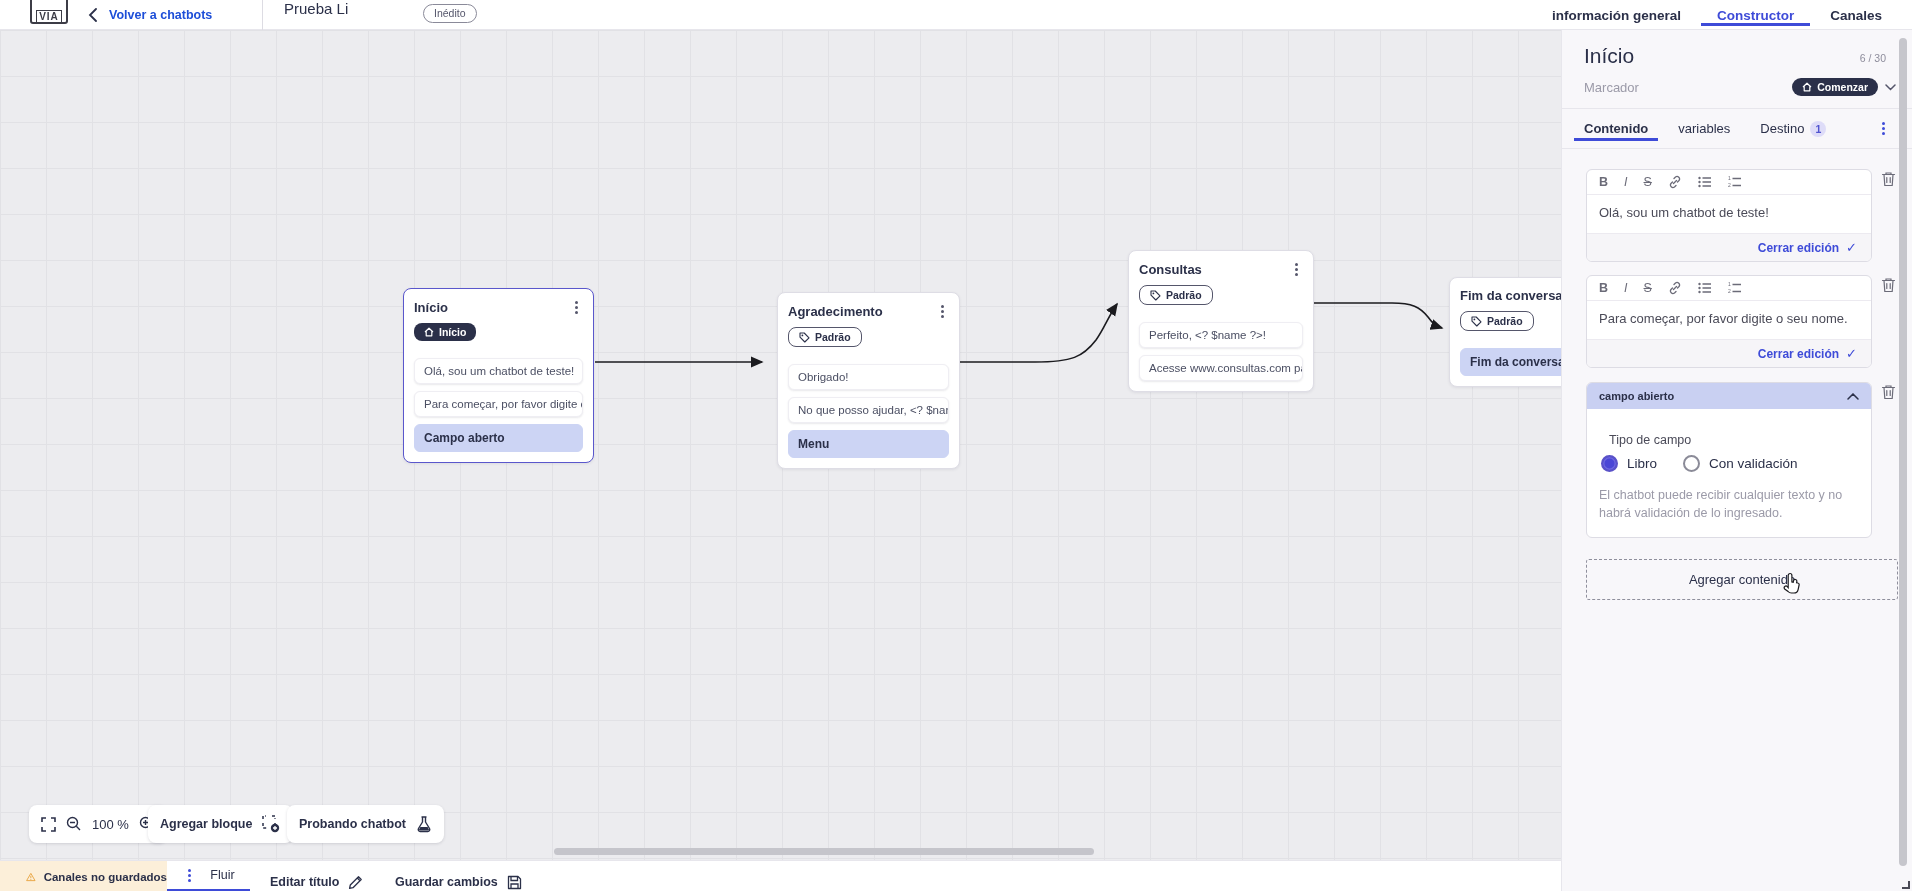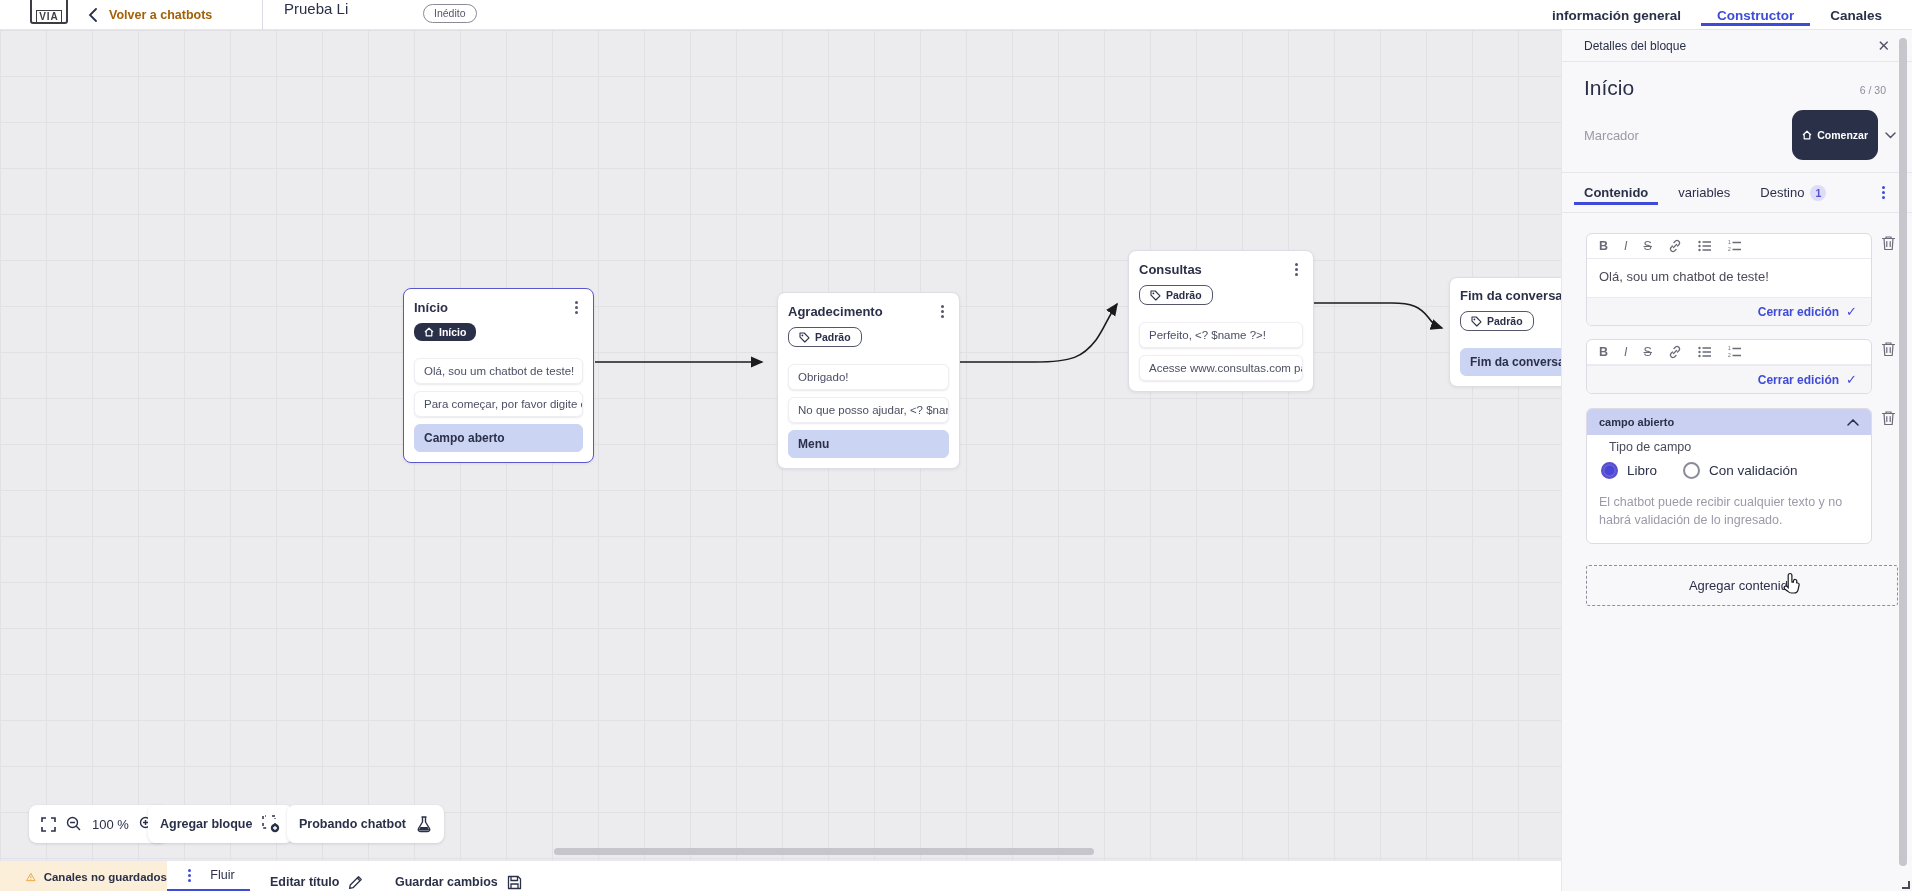--- a/index.html
+++ b/index.html
@@ -3,21 +3,21 @@
 <meta charset="utf-8">
 <style>
   * { margin:0; padding:0; box-sizing:border-box; }
   html,body { width:1912px; height:891px; overflow:hidden; font-family:"Liberation Sans", sans-serif; background:#fff; }
 
   
   .topbar { position:absolute; left:0; top:0; width:1912px; height:30px; background:#fff; border-bottom:1px solid #e7e6ec; z-index:10; }
   .logo-box { position:absolute; left:30px; top:-8px; width:38px; height:32px; border:2px solid #3c3c46; border-radius:3px; display:flex; align-items:flex-end; justify-content:center; background:#fff; overflow:hidden; }
   .logo-box span { font-size:10px; font-weight:700; letter-spacing:1px; color:#3c3c46; border:1.5px solid #3c3c46; border-bottom:none; padding:0 2px; line-height:11px; }
   .back-btn { position:absolute; left:88px; top:0; height:30px; display:flex; align-items:center; gap:12px; cursor:pointer; }
-  .back-btn .lbl { font-size:12.5px; font-weight:700; color:#a16207; }
+  .back-btn .lbl { font-size:12.5px; font-weight:700; color:#1d4ed8; }
   .top-divider { position:absolute; left:262px; top:0; width:1px; height:30px; background:#dddce3; }
   .title-wrap { position:absolute; left:284px; top:0; height:30px; display:flex; align-items:center; gap:16px;flex-direction:column; }
   .chatbot-title { font-size:15px; color:#2b3049; }
   .badge-inedito { position:absolute; left:423px; top:4px; font-size:10.5px; color:#55566b; border:1px solid #8a8a99; border-radius:11px; padding:2px 10px; line-height:13px; }
   .top-tabs { position:absolute; right:30px; top:0; height:30px; display:flex; align-items:center; gap:36px; }
   .top-tab { font-size:13.5px; font-weight:700; color:#2b3049; height:22px; display:flex; align-items:center; cursor:pointer; position:relative; }
   .top-tab.active { color:#3e4bd8; }
   .top-tab.active::after { content:""; position:absolute; left:-16px; right:-16px; bottom:0; height:3px; background:#3e4bd8; }
 
   
@@ -49,21 +49,21 @@
   .panel-head { display:flex; justify-content:space-between; align-items:center; padding:9px 22px 8px 22px; border-bottom:1px solid #e7e6ec; }
   .panel-head .t { font-size:12px; color:#2b3049; }
   .x-icon { font-size:15px; color:#55566b; cursor:pointer; line-height:14px; }
   .name-row { display:flex; justify-content:space-between; align-items:flex-end; padding:14px 26px 2px 22px; }
   .block-name { font-size:21px; color:#2b3049; }
   .counter { font-size:10.5px; color:#8e8d9c; padding-bottom:4px; }
   .marker-row { display:flex; justify-content:space-between; align-items:center; padding:8px 16px 12px 22px; border-bottom:1px solid #e7e6ec; }
   .marker-input { border:none; outline:none; background:transparent; font-size:13px; color:#2b3049; width:150px; font-family:"Liberation Sans",sans-serif; }
   .marker-input::placeholder { color:#9b9aa8; }
   .start-wrap { display:flex; align-items:center; gap:7px; }
-  .btn-comenzar { display:inline-flex; align-items:center; gap:5px; background:#2b3049; color:#fff; border-radius:11px; font-size:10.5px; font-weight:700; padding:19px 10px; cursor:pointer; }
+  .btn-comenzar { display:inline-flex; align-items:center; gap:5px; background:#2b3049; color:#fff; border-radius:11px; font-size:10.5px; font-weight:700; padding:3px 10px; cursor:pointer; }
   .panel-tabs { display:flex; align-items:center; padding:0 22px; height:40px; border-bottom:1px solid #e7e6ec; }
   .ptab { font-size:13px; color:#2b3049; margin-right:30px; height:24px; display:flex; align-items:center; gap:6px; cursor:pointer; position:relative; }
   .ptab.active { font-weight:700; }
   .ptab.active::after { content:""; position:absolute; left:-10px; right:-10px; bottom:0; height:3px; background:#3e4bd8; }
   .count-badge { width:16px; height:16px; border-radius:50%; background:#dedcf8; color:#5053cf; font-size:10.5px; font-weight:700; display:flex; align-items:center; justify-content:center; }
   .panel-tabs .kebab { margin-left:auto; }
   .panel-body { padding:20px 16px 0 24px; }
   .editor-row { display:flex; align-items:flex-start; gap:9px; margin-bottom:13px; }
   .editor-card { flex:1; background:#fff; border:1px solid #dddce4; border-radius:6px; overflow:hidden; }
   .ed-toolbar { display:flex; align-items:center; gap:16px; padding:5px 12px; border-bottom:1px solid #eceaf0; color:#6b6b78; }
@@ -72,21 +72,21 @@
   .ed-text { padding:8px 12px 10px 12px; font-size:13px; color:#4b4b58; line-height:1.55; }
   .ed-footer { background:#f6f5f8; border-top:1px solid #eceaf0; padding:6px 14px; display:flex; justify-content:flex-end; align-items:center; gap:7px; }
   .ed-footer .lbl { font-size:12px; font-weight:700; color:#3e4bd8; cursor:pointer; }
   .check { color:#3e4bd8; font-size:13px; }
   .trash { margin-top:2px; cursor:pointer; flex:0 0 auto; }
 
   .section-row { display:flex; align-items:flex-start; gap:9px; margin-top:14px; }
   .field-card { flex:1; background:#fff; border:1px solid #dddce4; border-radius:6px; overflow:hidden; }
   .field-head { background:#c9d0f2; padding:7px 12px; display:flex; justify-content:space-between; align-items:center; cursor:pointer; }
   .field-head .t { font-size:11px; font-weight:700; color:#2b3049; }
-  .field-body { padding:3px 12px 14px 12px; }
+  .field-body { padding:22px 12px 14px 12px; }
   .type-label { font-size:12.5px; color:#4a4a58; margin:2px 0 8px 10px; }
   .radio-row { display:flex; align-items:center; gap:26px; margin-left:2px; }
   .radio { display:flex; align-items:center; gap:9px; font-size:13.5px; color:#2b3049; cursor:pointer; }
   .rdot { width:17px; height:17px; border-radius:50%; border:2px solid #8b8b98; background:#fff; }
   .rdot.on { border-color:#5a52c8; background:#4a46d6; box-shadow:inset 0 0 0 1.5px #6d67de; }
   .helper { font-size:12.5px; color:#9b9aa8; line-height:1.45; margin-top:14px; }
   .add-content { margin-top:21px; width:312px; border:1px dashed #8f8f9c; border-radius:3px; text-align:center; padding:12px 0; font-size:13px; color:#2b3049; cursor:pointer; background:transparent; }
   .vscroll { position:absolute; right:5px; top:8px; width:8px; height:828px; border-radius:4px; background:#c6c6cc; }
   .cursor { position:absolute; left:221px; top:542px; z-index:9; pointer-events:none; }
 
@@ -242,24 +242,20 @@
     <span>Probando chatbot</span>
     <svg width="16" height="17" viewBox="0 0 16 17">
         <path d="M5.5 1 H10.5 M6.5 1 V6 L2.5 12.5 C1.8 13.8 2.6 15.5 4.2 15.5 H11.8 C13.4 15.5 14.2 13.8 13.5 12.5 L9.5 6 V1" fill="none" stroke="#2b3049" stroke-width="1.4" stroke-linejoin="round"></path>
         <path d="M4.4 11 H11.6 L12.8 13.2 C13.2 14 12.8 14.6 12 14.6 H4 C3.2 14.6 2.8 14 3.2 13.2 Z" fill="#2b3049"></path>
       </svg>
   </div>
   <div class="hscroll"></div>
 </div>
 
 <div class="panel">
-  <div class="panel-head">
-    <span class="t">Detalles del bloque</span>
-    <span class="x-icon">✕</span>
-  </div>
   <div class="name-row">
     <span class="block-name">Início</span>
     <span class="counter">6 / 30</span>
   </div>
   <div class="marker-row">
     <input class="marker-input" type="text" placeholder="Marcador" style="">
     <span class="start-wrap">
       <span class="btn-comenzar">
         <svg width="10" height="10" viewBox="0 0 10 10">
             <path d="M1 5 L5 1.2 L9 5 M2.2 4.4 V8.8 H7.8 V4.4" fill="none" stroke="#fff" stroke-width="1.2" stroke-linejoin="round"></path>
@@ -349,20 +345,21 @@
               </svg>
             </span>
           <span class="tb">
               <svg width="14" height="12" viewBox="0 0 14 12">
                 <text x="0" y="4" font-size="5" fill="#6b6b78" font-family="sans-serif">1</text>
                 <text x="0" y="11" font-size="5" fill="#6b6b78" font-family="sans-serif">2</text>
                 <path d="M4.5 2.5 H13 M4.5 9.5 H13" stroke="#6b6b78" stroke-width="1.3"></path>
               </svg>
             </span>
         </div>
+        <div class="ed-text">Para começar, por favor digite o seu nome.</div>
         <div class="ed-footer">
           <span class="lbl">Cerrar edición</span>
           <span class="check">✓</span>
         </div>
       </div>
       <svg class="trash" width="15" height="16" viewBox="0 0 15 16">
           <path d="M1.5 3.5 H13.5 M5 3.5 V2 H10 V3.5 M3 3.5 L3.8 14.5 H11.2 L12 3.5 M5.8 6.5 V11.5 M9.2 6.5 V11.5" fill="none" stroke="#6b6b78" stroke-width="1.2" stroke-linecap="round"></path>
         </svg>
     </div>
 

